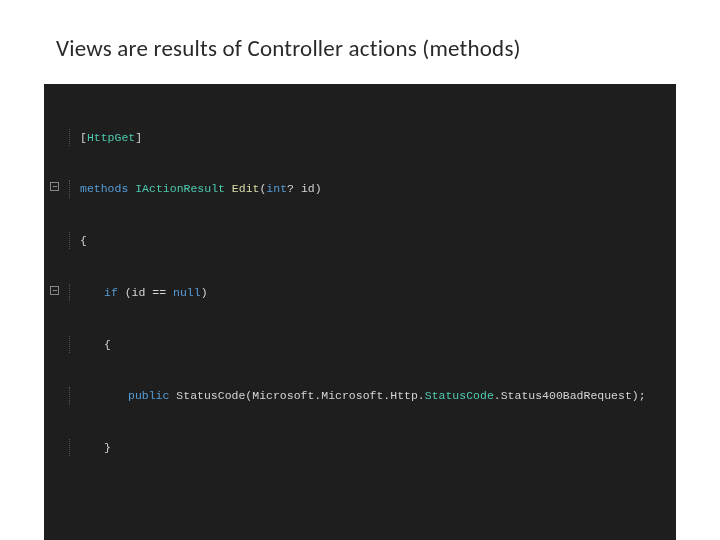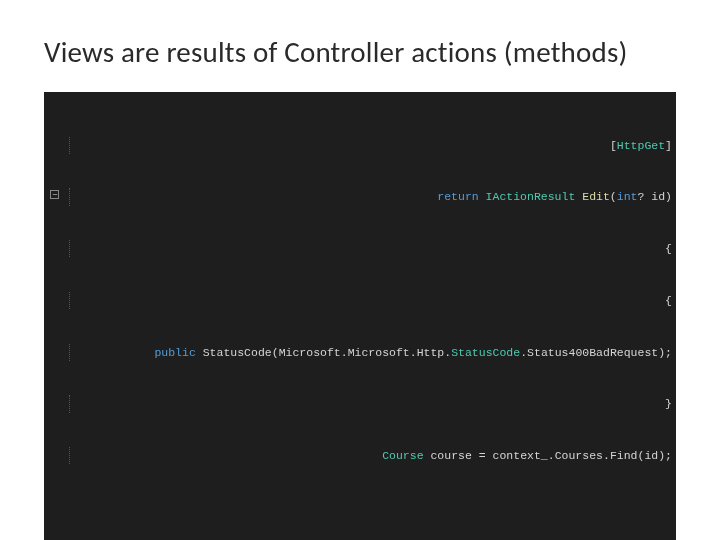--- a/index.html
+++ b/index.html
@@ -7,24 +7,24 @@
   body {
     width: 720px;
     height: 540px;
     background: #ffffff;
     font-family: "Calibri", "Segoe UI", Arial, sans-serif;
   }
   .slide {
     padding: 34px 44px 0 44px;
   }
   .title {
-    font-size: 29px;
+    font-size: 23px;
     color: #2a2a2a;
     font-weight: 400;
-    margin: 0 0 22px 0;
+    margin: 0 0 22px 12px;
     letter-spacing: 0.2px;
   }
   .code-block {
     background: #1e1e1e;
     padding: 10px 4px 10px 4px;
     font-family: Consolas, "Courier New", monospace;
     font-size: 11.5px;
     line-height: 1.5;
     color: #d4d4d4;
     white-space: pre;
@@ -50,63 +50,63 @@
     background: #1e1e1e;
   }
   .collapse::before {
     content: "–";
     position: absolute;
     top: -4px;
     left: 1px;
     font-size: 10px;
     color: #aaa;
   }
-  .code { flex: 1; text-align: right; }
+  .code { flex: 1; }
   .i1 { padding-left: 24px; }
   .i2 { padding-left: 48px; }
   .kw { color: #569cd6; }
   .type { color: #4ec9b0; }
   .fn { color: #dcdcaa; }
   .p  { color: #d4d4d4; }
 </style>
 </head>
 <body>
 
 <div class="slide">
   <h1 class="title">Views are results of Controller actions (methods)</h1>
 
   <div class="code-block">
     <div class="line">
       <div class="gutter"></div>
       <div class="code"><span class="p">[</span><span class="type">HttpGet</span><span class="p">]</span></div>
     </div>
     <div class="line">
       <div class="gutter"><span class="collapse"></span></div>
-      <div class="code"><span class="kw">return</span> <span class="type">IActionResult</span> <span class="fn">Edit</span><span class="p">(</span><span class="kw">int</span><span class="p">?</span><span class="p"> id</span><span class="p">)</span></div>
+      <div class="code"><span class="kw">methods</span> <span class="type">IActionResult</span> <span class="fn">Edit</span><span class="p">(</span><span class="kw">int</span><span class="p">?</span><span class="p"> id</span><span class="p">)</span></div>
     </div>
     <div class="line">
       <div class="gutter"></div>
       <div class="code"><span class="p">{</span></div>
+    </div>
+    <div class="line">
+      <div class="gutter"><span class="collapse"></span></div>
+      <div class="code i1"><span class="kw">if</span><span class="p"> (id == </span><span class="kw">null</span><span class="p">)</span></div>
     </div>
     <div class="line">
       <div class="gutter"></div>
       <div class="code i1"><span class="p">{</span></div>
     </div>
     <div class="line">
       <div class="gutter"></div>
       <div class="code i2"><span class="kw">public</span><span class="p"> StatusCode(Microsoft.Microsoft.Http.</span><span class="type">StatusCode</span><span class="p">.Status400BadRequest);</span></div>
     </div>
     <div class="line">
       <div class="gutter"></div>
       <div class="code i1"><span class="p">}</span></div>
     </div>
-    <div class="line">
-      <div class="gutter"></div>
-      <div class="code i1"><span class="type">Course</span><span class="p"> course = context_.Courses.Find(id);</span></div>
-    </div>
     
     
     
     
     
     
   </div>
 </div>
 
 </body></html>

